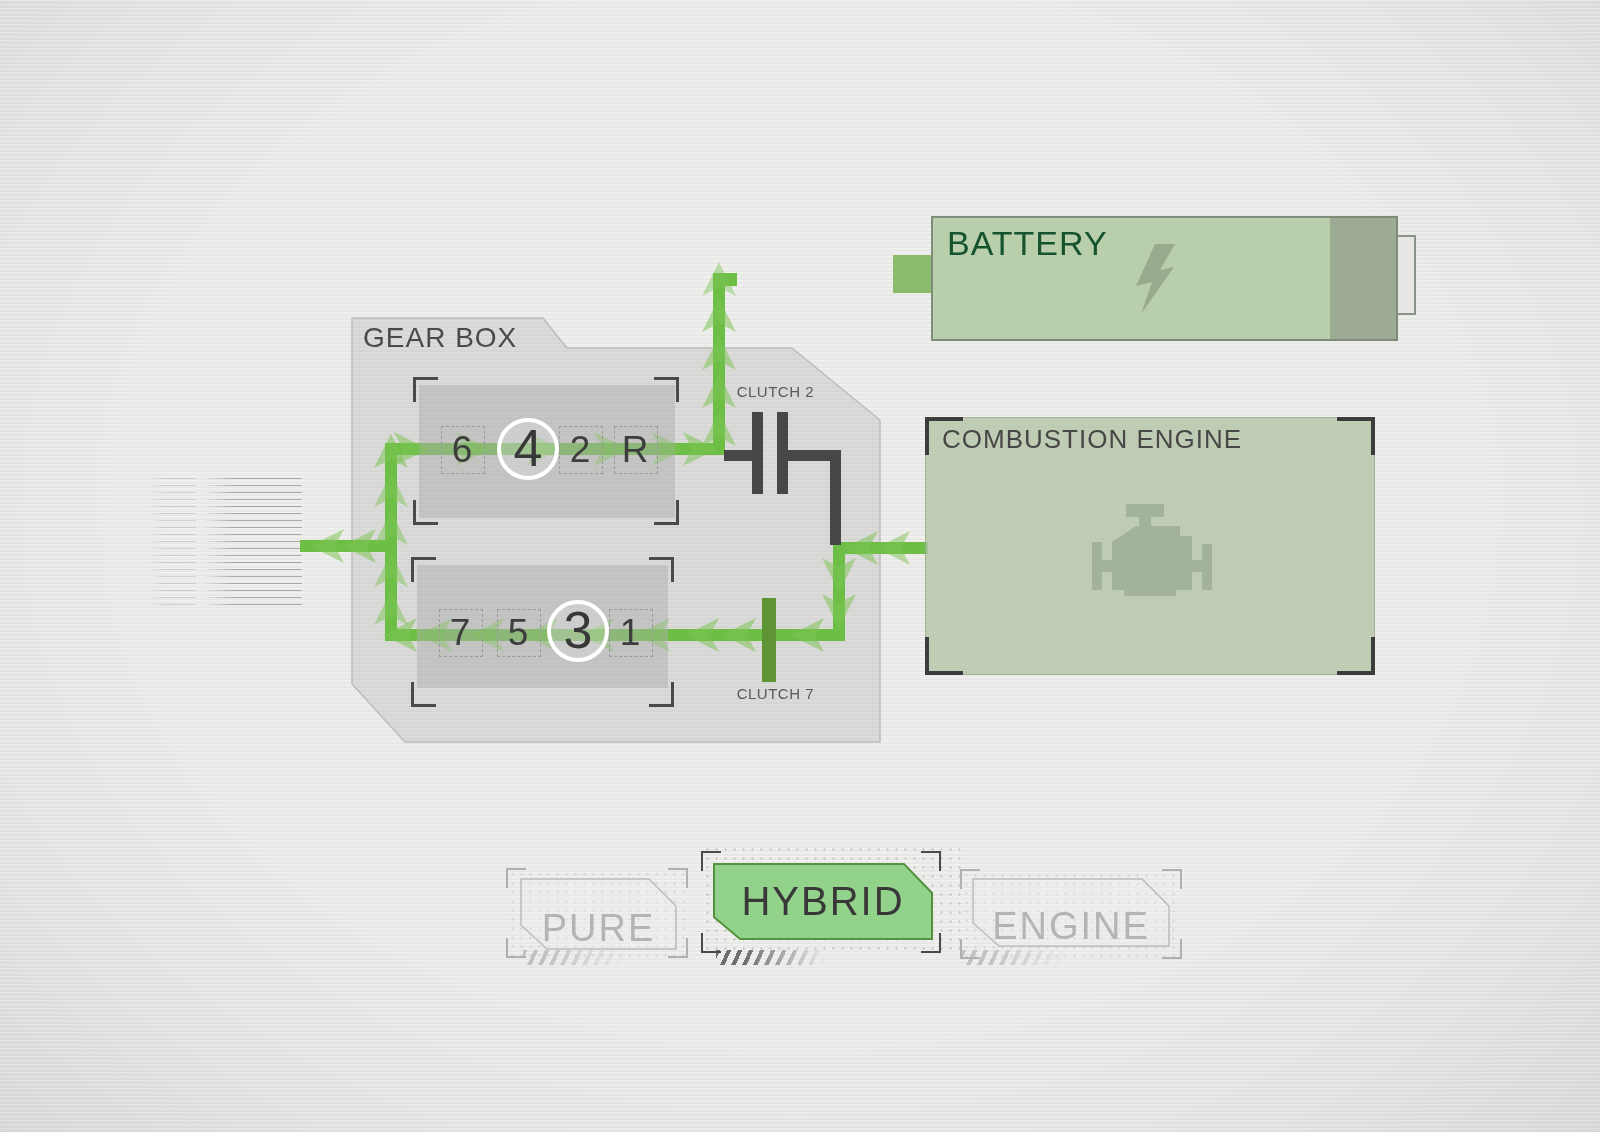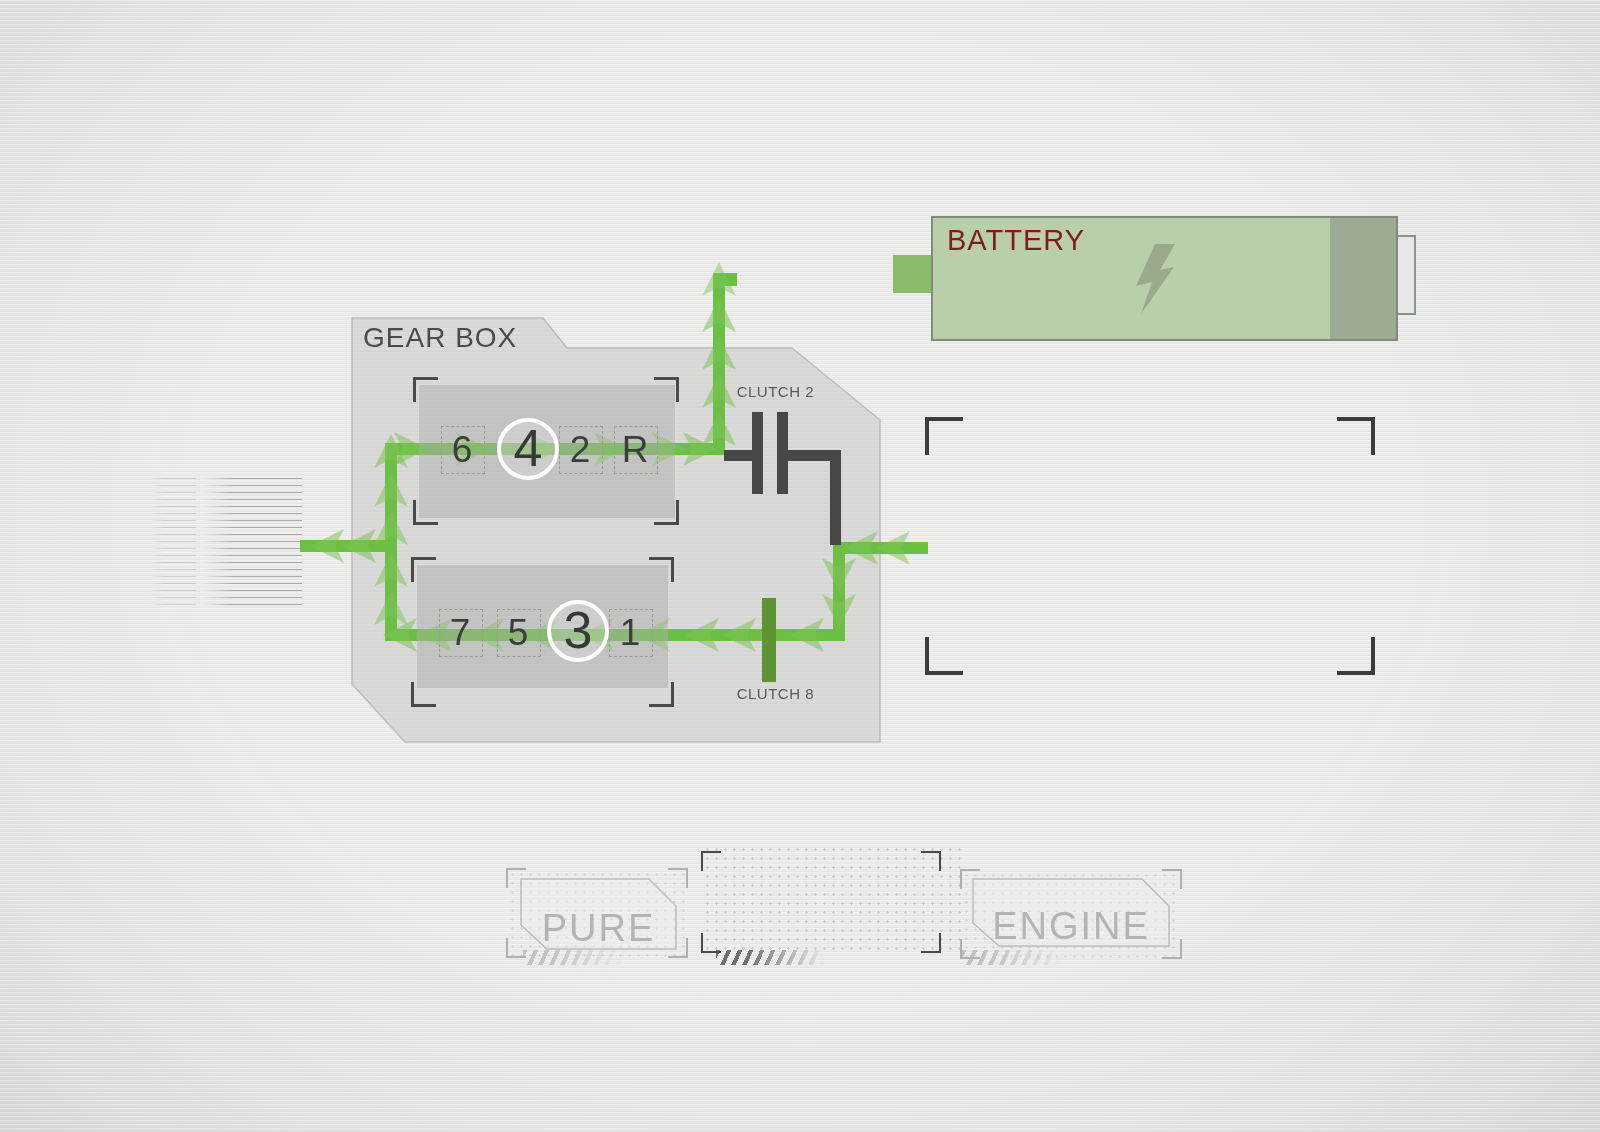--- a/index.html
+++ b/index.html
@@ -51,21 +51,21 @@
 
   
   .em-box{position:absolute;left:737px;top:220px;width:156px;height:110px;z-index:5;
           background:#d9ecd2;border:2px solid #5e6e5e;box-sizing:border-box;
           display:flex;flex-direction:column;align-items:center;justify-content:center;}
   .em-box span{font-size:27px;font-weight:300;color:#4a4a4a;letter-spacing:1px;line-height:31px;}
 
   .battery{position:absolute;left:931px;top:216px;width:467px;height:125px;z-index:5;
            background:#b9cfab;border:2px solid #7f8c79;box-sizing:border-box;}
   .battery .cap{position:absolute;right:0;top:0;width:66px;height:100%;background:#9dab94;}
-  .battery .blabel{position:absolute;left:14px;top:6px;font-size:29px;font-weight:300;letter-spacing:1px;color:#7f1d1d;}
+  .battery .blabel{position:absolute;left:14px;top:6px;font-size:34px;font-weight:300;letter-spacing:1px;color:#14532d;}
   .battery .bolt{position:absolute;left:198px;top:26px;}
   .batt-terminal{position:absolute;left:1396px;top:235px;width:20px;height:80px;z-index:4;
                  background:#e7e8e5;border:2px solid #8b948a;box-sizing:border-box;}
 
   .engine{position:absolute;left:925px;top:417px;width:450px;height:258px;z-index:5;
           background:rgba(176,193,162,.75);border:1px solid rgba(140,152,130,.5);box-sizing:border-box;}
   .engine .elabel{position:absolute;left:16px;top:6px;font-size:26px;font-weight:300;letter-spacing:1px;color:#474747;}
   .engine .eicon{position:absolute;left:160px;top:86px;}
 
   
@@ -193,32 +193,46 @@
   <div class="gear-cell" style="left:439px;top:609px;"></div>
   <div class="gear-cell" style="left:497px;top:609px;"></div>
   <div class="gear-cell" style="left:609px;top:609px;"></div>
   <div class="sel-circle" style="left:547px;top:600px;"></div>
   <span class="gear-num" style="left:460px;top:633px;">7</span>
   <span class="gear-num" style="left:518px;top:633px;">5</span>
   <span class="gear-num sel" style="left:578px;top:630px;">3</span>
   <span class="gear-num" style="left:630px;top:633px;">1</span>
 
   <div class="lbl small" style="left:718px;top:383px;">CLUTCH 2</div>
-  <div class="lbl small" style="left:718px;top:685px;">CLUTCH 8</div>
+  <div class="lbl small" style="left:718px;top:685px;">CLUTCH 7</div>
 
 
   <div class="batt-terminal"></div>
   <div class="battery">
     <div class="cap"></div>
     <div class="blabel">BATTERY</div>
     <svg class="bolt" width="50" height="70" viewBox="0 0 50 70">
       <polygon fill="#9aab8d" points="24,0 44,0 29,26 43,23 10,70 21,38 5,42"></polygon>
     </svg>
   </div>
 
+  <div class="engine">
+    <div class="elabel">COMBUSTION ENGINE</div>
+    <svg class="eicon" width="132" height="95" viewBox="0 0 132 95">
+      <g fill="#a3b399">
+        <rect x="40" y="0" width="38" height="13"></rect>
+        <rect x="53" y="13" width="12" height="9"></rect>
+        <polygon points="26,38 50,22 94,22 94,32 106,32 106,86 90,86 90,92 38,92 38,86 26,86"></polygon>
+        <rect x="6" y="38" width="10" height="48"></rect>
+        <rect x="16" y="56" width="12" height="12"></rect>
+        <rect x="116" y="40" width="10" height="46"></rect>
+        <rect x="106" y="56" width="12" height="12"></rect>
+      </g>
+    </svg>
+  </div>
   <div class="cnrs" style="left:925px;top:417px;width:450px;height:258px;--bc:#3c3c3c;--bw:4px;--arm:34px;">
     <i class="tl"></i>
       <i class="tr"></i>
       <i class="bl"></i>
       <i class="br"></i>
   </div>
 
   <div class="dots light" style="left:508px;top:870px;width:180px;height:88px;"></div>
   <div class="dots" style="left:703px;top:845px;width:262px;height:110px;"></div>
   <div class="dots light" style="left:962px;top:871px;width:218px;height:88px;"></div>
@@ -235,20 +249,26 @@
     </svg>
     <div class="mlabel">PURE</div>
   </div>
 
   <div class="cnrs" style="left:701px;top:851px;width:240px;height:102px;--bc:#4a4a4a;--bw:2px;--arm:18px;">
     <i class="tl"></i>
       <i class="tr"></i>
       <i class="bl"></i>
       <i class="br"></i>
   </div>
+  <div class="mode active" style="left:713px;top:863px;width:220px;height:77px;">
+    <svg class="shape" width="220" height="77" viewBox="0 0 220 77">
+      <polygon points="1,1 191,1 219,30 219,76 27,76 1,54" fill="#93d28b" stroke="#54923f" stroke-width="2"></polygon>
+    </svg>
+    <div class="mlabel">HYBRID</div>
+  </div>
 
   <div class="cnrs" style="left:960px;top:869px;width:222px;height:90px;--bc:#b0b0b0;--bw:2px;--arm:18px;">
     <i class="tl"></i>
       <i class="tr"></i>
       <i class="bl"></i>
       <i class="br"></i>
   </div>
   <div class="mode inactive" style="left:972px;top:878px;width:198px;height:69px;">
     <svg class="shape" width="198" height="69" viewBox="0 0 198 69">
       <polygon points="1,1 170,1 197,28 197,68 27,68 1,45" fill="rgba(238,238,237,.35)" stroke="#bcbcbc" stroke-width="1.5"></polygon>

